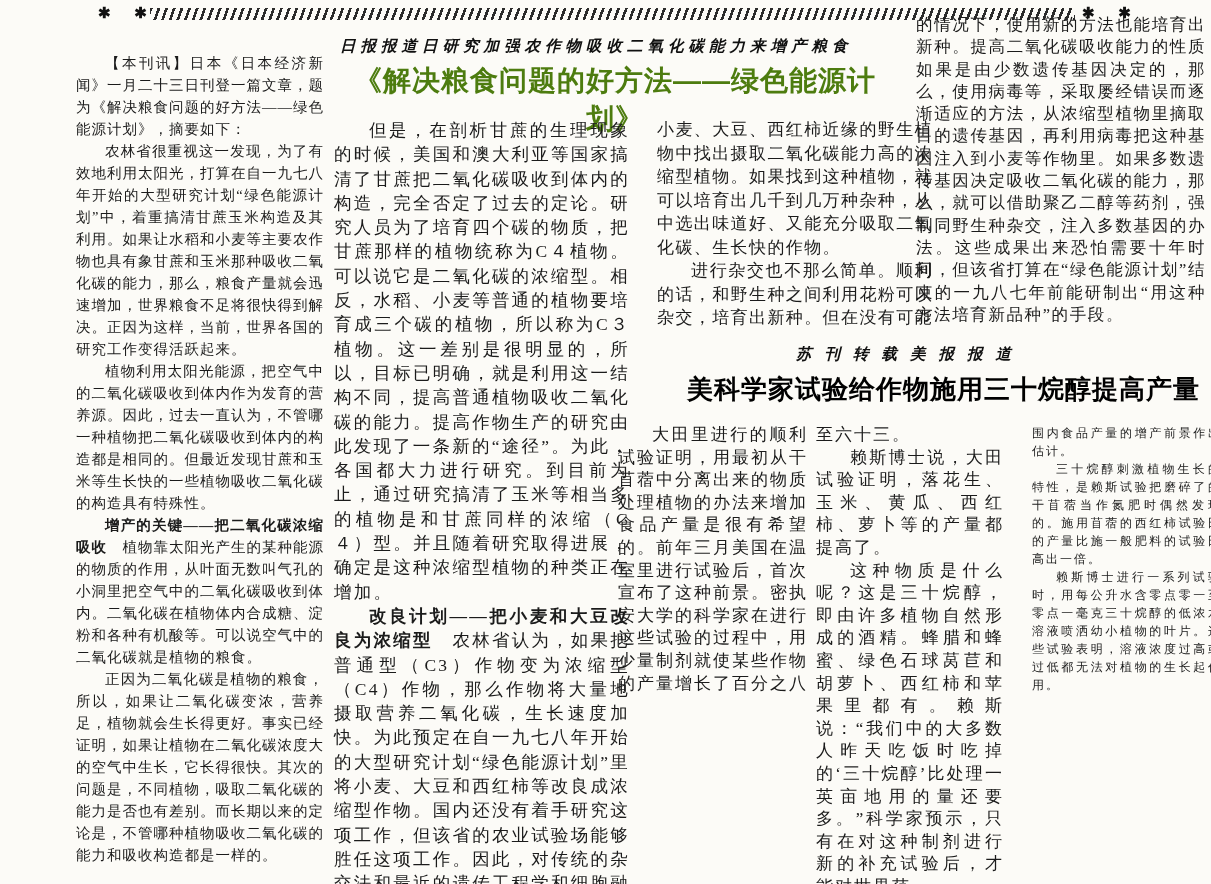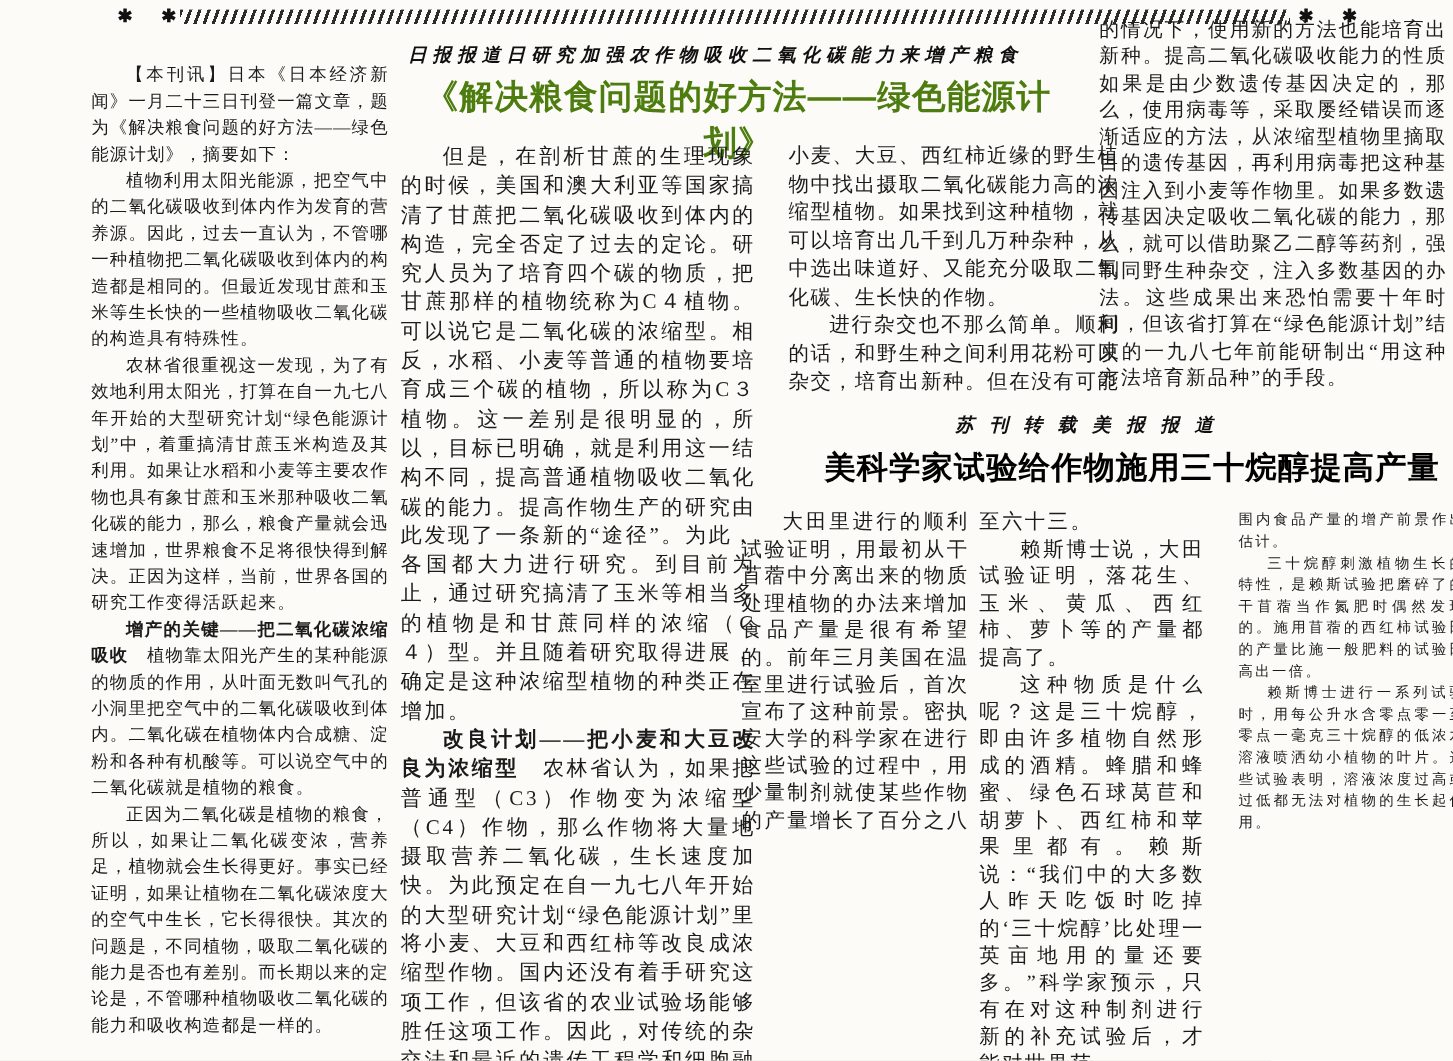--- a/index.html
+++ b/index.html
@@ -42,22 +42,22 @@
 
   <span class="stars" style="left:98px;top:4px;">✱ ✱</span>
   <div class="zigzag" style="left:150px;top:8px;width:925px;"></div>
   <span class="stars" style="left:1082px;top:4px;">✱ ✱</span>
 
   <div class="a1-kicker">日报报道日研究加强农作物吸收二氧化碳能力来增产粮食</div>
   <div class="a1-headline">《解决粮食问题的好方法——绿色能源计划》</div>
 
   <div class="col c1">
       <p>【本刊讯】日本《日本经济新闻》一月二十三日刊登一篇文章，题为《解决粮食问题的好方法——绿色能源计划》，摘要如下：</p>
+      <p>农林省很重视这一发现，为了有效地利用太阳光，打算在自一九七八年开始的大型研究计划“绿色能源计划”中，着重搞清甘蔗玉米构造及其利用。如果让水稻和小麦等主要农作物也具有象甘蔗和玉米那种吸收二氧化碳的能力，那么，粮食产量就会迅速增加，世界粮食不足将很快得到解决。正因为这样，当前，世界各国的研究工作变得活跃起来。</p>
       <p>植物利用太阳光能源，把空气中的二氧化碳吸收到体内作为发育的营养源。因此，过去一直认为，不管哪一种植物把二氧化碳吸收到体内的构造都是相同的。但最近发现甘蔗和玉米等生长快的一些植物吸收二氧化碳的构造具有特殊性。</p>
-      <p>农林省很重视这一发现，为了有效地利用太阳光，打算在自一九七八年开始的大型研究计划“绿色能源计划”中，着重搞清甘蔗玉米构造及其利用。如果让水稻和小麦等主要农作物也具有象甘蔗和玉米那种吸收二氧化碳的能力，那么，粮食产量就会迅速增加，世界粮食不足将很快得到解决。正因为这样，当前，世界各国的研究工作变得活跃起来。</p>
       <p><b>增产的关键——把二氧化碳浓缩吸收</b>　植物靠太阳光产生的某种能源的物质的作用，从叶面无数叫气孔的小洞里把空气中的二氧化碳吸收到体内。二氧化碳在植物体内合成糖、淀粉和各种有机酸等。可以说空气中的二氧化碳就是植物的粮食。</p>
       <p>正因为二氧化碳是植物的粮食，所以，如果让二氧化碳变浓，营养足，植物就会生长得更好。事实已经证明，如果让植物在二氧化碳浓度大的空气中生长，它长得很快。其次的问题是，不同植物，吸取二氧化碳的能力是否也有差别。而长期以来的定论是，不管哪种植物吸收二氧化碳的能力和吸收构造都是一样的。</p>
     </div>
   <div class="col c2">
       <p>但是，在剖析甘蔗的生理现象的时候，美国和澳大利亚等国家搞清了甘蔗把二氧化碳吸收到体内的构造，完全否定了过去的定论。研究人员为了培育四个碳的物质，把甘蔗那样的植物统称为C４植物。可以说它是二氧化碳的浓缩型。相反，水稻、小麦等普通的植物要培育成三个碳的植物，所以称为C３植物。这一差别是很明显的，所以，目标已明确，就是利用这一结构不同，提高普通植物吸收二氧化碳的能力。提高作物生产的研究由此发现了一条新的“途径”。为此，各国都大力进行研究。到目前为止，通过研究搞清了玉米等相当多的植物是和甘蔗同样的浓缩（C４）型。并且随着研究取得进展，确定是这种浓缩型植物的种类正在增加。</p>
       <p><b>改良计划——把小麦和大豆改良为浓缩型</b>　农林省认为，如果把普通型（C3）作物变为浓缩型（C4）作物，那么作物将大量地摄取营养二氧化碳，生长速度加快。为此预定在自一九七八年开始的大型研究计划“绿色能源计划”里将小麦、大豆和西红柿等改良成浓缩型作物。国内还没有着手研究这项工作，但该省的农业试验场能够胜任这项工作。因此，对传统的杂交法和最近的遗传工程学和细胞融合等各种方法进行了研究。为此要从与</p>
     </div>
   <div class="col c3">
       <p class="noind">小麦、大豆、西红柿近缘的野生植物中找出摄取二氧化碳能力高的浓缩型植物。如果找到这种植物，就可以培育出几千到几万种杂种，从中选出味道好、又能充分吸取二氧化碳、生长快的作物。</p>
       <p>进行杂交也不那么简单。顺利的话，和野生种之间利用花粉可以杂交，培育出新种。但在没有可能</p>

